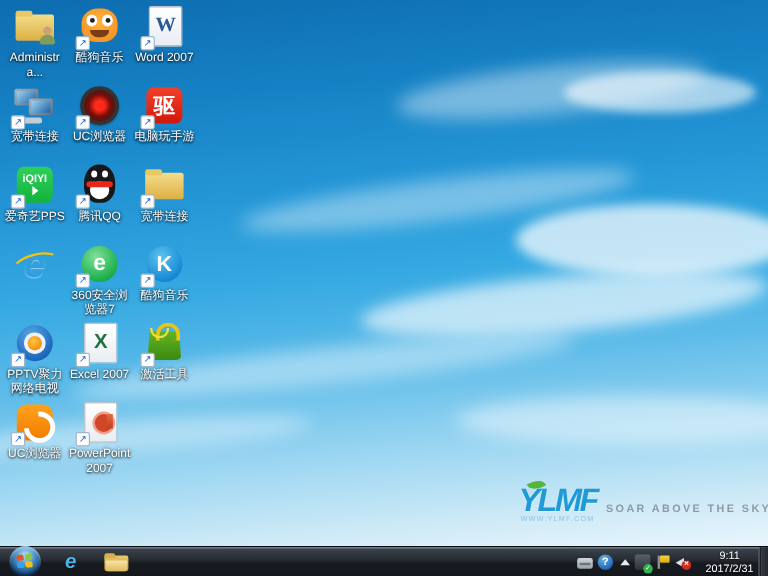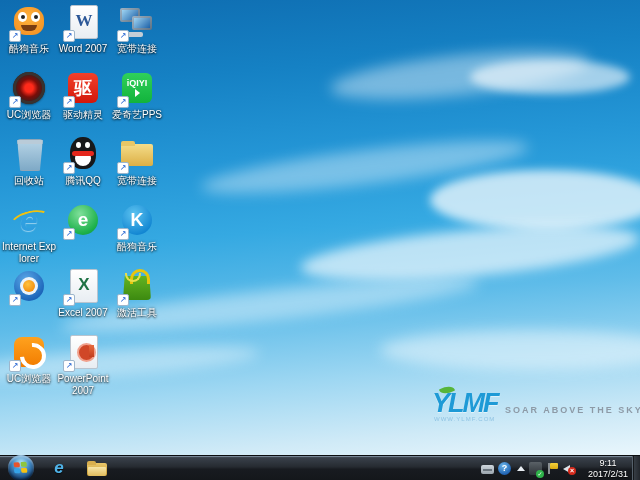--- a/index.html
+++ b/index.html
@@ -13,21 +13,21 @@
   .c1{left:330px;top:55px;width:260px;height:40px;opacity:.55;transform:rotate(-6deg);}
   .c2{left:470px;top:60px;width:160px;height:34px;opacity:.8;filter:blur(4px);}
   .c3{left:200px;top:150px;width:330px;height:34px;opacity:.5;transform:rotate(-7deg);}
   .c4{left:430px;top:170px;width:230px;height:60px;opacity:.95;filter:blur(5px);}
   .c5{left:60px;top:290px;width:420px;height:30px;opacity:.55;transform:rotate(-6deg);}
   .c6{left:300px;top:230px;width:340px;height:46px;opacity:.85;filter:blur(6px);transform:rotate(-5deg);}
   .c7{left:-40px;top:350px;width:300px;height:26px;opacity:.5;transform:rotate(-4deg);}
   .c8{left:380px;top:330px;width:300px;height:40px;opacity:.6;}
 
   
-  #brand{position:absolute;left:432px;top:388px;width:190px;height:40px;}
+  #brand{position:absolute;left:432px;top:402px;width:190px;height:40px;}
   .brand-word{position:absolute;left:0;top:0;font-size:27px;line-height:30px;font-weight:bold;font-style:italic;
     color:#1e9ad6;letter-spacing:-2px;text-shadow:0 1px 1px rgba(255,255,255,.6);}
   .brand-leaf{position:absolute;left:8px;top:-2px;width:14px;height:8px;background:#57b53a;border-radius:0 90% 0 90%;transform:rotate(-28deg);}
   .brand-url{position:absolute;left:2px;top:28px;font-size:6px;color:#8fc3e2;letter-spacing:1px;}
   .brand-tag{position:absolute;left:73px;top:17px;font-size:9px;font-weight:bold;color:#8d9aa6;letter-spacing:2px;white-space:nowrap;}
 
   
   #icons{position:absolute;left:2px;top:4px;display:grid;grid-template-columns:repeat(3,54px);grid-auto-rows:66px;}
   .cell{width:54px;text-align:center;cursor:default;}
   .lbl{margin-top:1px;font-size:10px;line-height:12px;color:#fff;text-shadow:0 1px 2px rgba(0,0,0,.85),0 0 3px rgba(0,0,0,.6);word-break:break-all;}
@@ -161,20 +161,31 @@
     <div id="brand">
       <div class="brand-leaf"></div>
       <div class="brand-word">YLMF</div>
       <div class="brand-url">WWW.YLMF.COM</div>
       <div class="brand-tag">SOAR ABOVE THE SKY</div>
     </div>
   </div>
 
   <div id="icons">
 
+    <div class="cell">
+      <div class="ic">
+        <div class="folder-base"></div>
+          <div class="folder-tab"></div>
+        <div class="person">
+            <div class="head"></div>
+            <div class="body"></div>
+          </div>
+      </div>
+      <div class="lbl">Administra...</div>
+    </div>
 
     <div class="cell">
       <div class="ic">
         <div class="monster">
             <div class="eye l"></div>
             <div class="eye r"></div>
             <div class="mouth"></div>
           </div>
         <i class="sc">↗</i>
       </div>
@@ -213,40 +224,34 @@
       </div>
       <div class="lbl">UC浏览器</div>
     </div>
 
 
     <div class="cell">
       <div class="ic">
         <div class="sq sq-red"><span>驱</span></div>
         <i class="sc">↗</i>
       </div>
-      <div class="lbl">驱动精灵</div>
+      <div class="lbl">电脑玩手游</div>
     </div>
 
     <div class="cell">
       <div class="ic">
         <div class="sq sq-green">
             <span>iQIYI</span>
             <div class="tri"></div>
           </div>
         <i class="sc">↗</i>
       </div>
       <div class="lbl">爱奇艺PPS</div>
     </div>
 
-    <div class="cell">
-      <div class="ic">
-          <div class="bin"></div>
-        </div>
-      <div class="lbl">回收站</div>
-    </div>
 
     <div class="cell">
       <div class="ic">
         <div class="qq">
             <div class="eye l"></div>
             <div class="eye r"></div>
             <div class="belly"></div>
             <div class="scarf"></div>
           </div>
         <i class="sc">↗</i>
@@ -261,46 +266,47 @@
         <i class="sc">↗</i>
       </div>
       <div class="lbl">宽带连接</div>
     </div>
 
     <div class="cell">
       <div class="ic">
         <div class="ie-e">e</div>
           <div class="ie-ring"></div>
       </div>
-      <div class="lbl">Internet Explorer</div>
     </div>
 
     <div class="cell">
       <div class="ic">
         <div class="circ circ-360"><span>e</span></div>
         <i class="sc">↗</i>
       </div>
+      <div class="lbl">360安全浏览器7</div>
     </div>
 
     <div class="cell">
       <div class="ic">
         <div class="circ circ-k"><span>K</span></div>
         <i class="sc">↗</i>
       </div>
       <div class="lbl">酷狗音乐</div>
     </div>
 
     <div class="cell">
       <div class="ic">
         <div class="circ circ-pptv">
             <div class="ring"></div>
             <div class="dot"></div>
           </div>
         <i class="sc">↗</i>
       </div>
+      <div class="lbl">PPTV聚力 网络电视</div>
     </div>
 
     <div class="cell">
       <div class="ic">
         <div class="page">
             <span class="glyph-x">X</span>
           </div>
         <i class="sc">↗</i>
       </div>
       <div class="lbl">Excel 2007</div>

